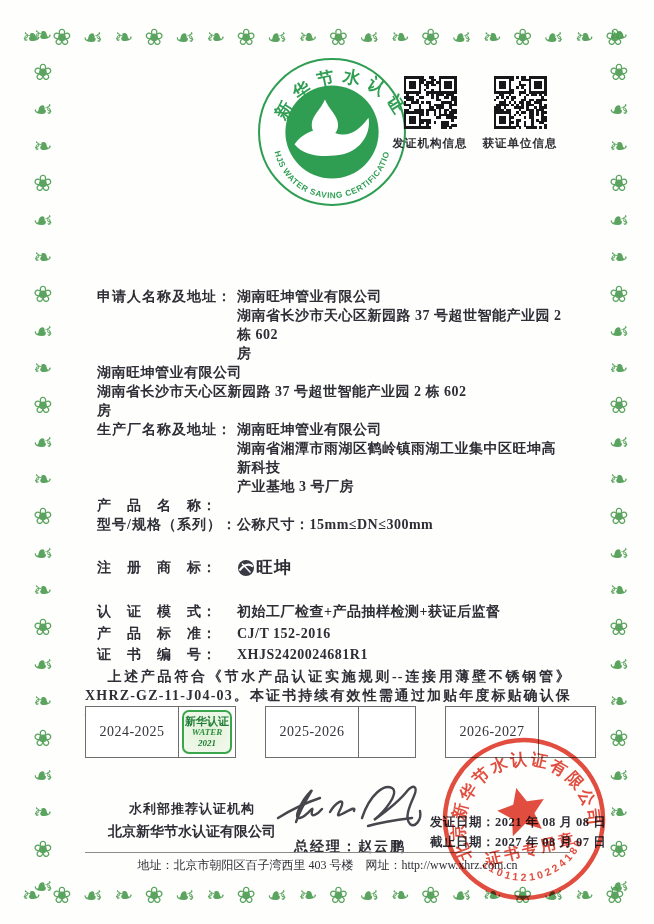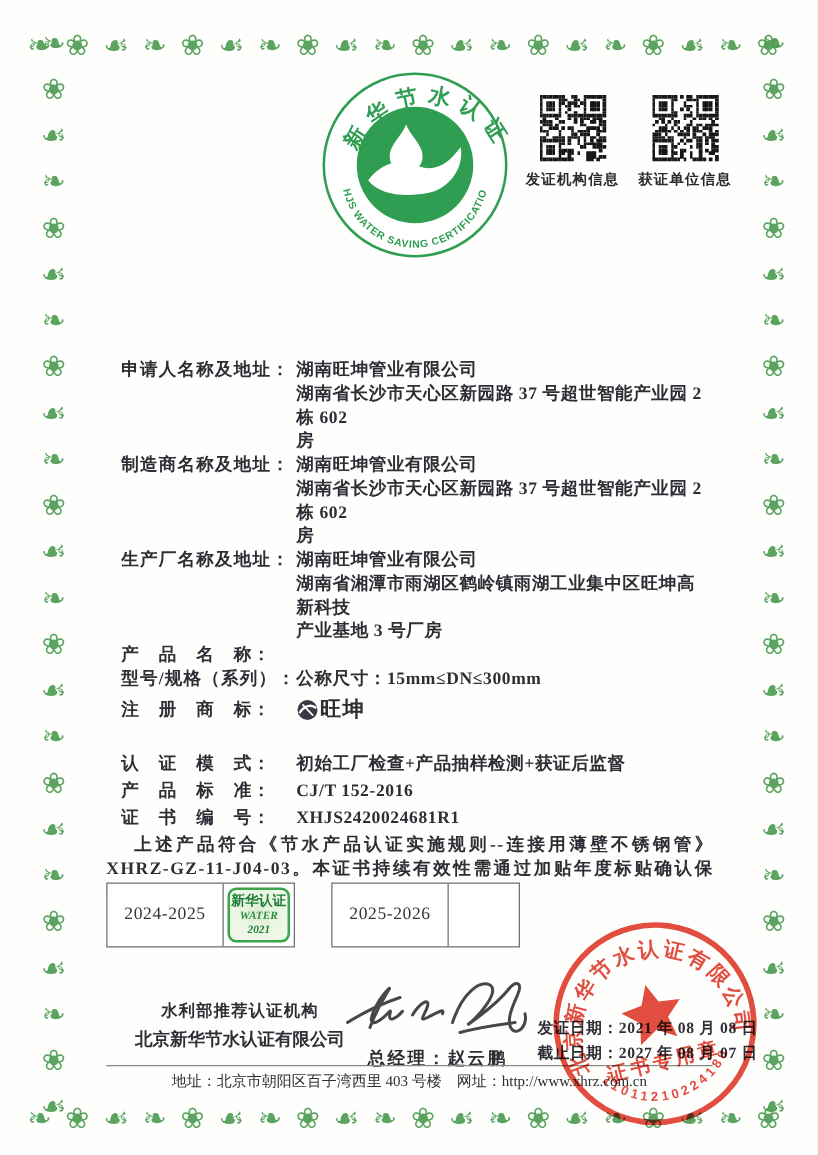--- a/index.html
+++ b/index.html
@@ -15,21 +15,21 @@
   .orn-h { left:22px; right:22px; height:34px; font-size:23px; letter-spacing:11px;
            line-height:34px; text-align:center; }
   .orn-top { top:20px; }
   .orn-bottom { bottom:12px; }
   .orn-v { top:22px; bottom:22px; width:34px; font-size:23px; letter-spacing:11px;
            writing-mode:vertical-rl; text-orientation:upright; text-align:center; }
   .orn-left { left:22px; }
   .orn-right { right:22px; }
   
   .badge { position:absolute; left:256px; top:56px; width:152px; height:152px; }
-  .qr-area { position:absolute; left:420px; top:76px; display:flex; gap:14px; }
+  .qr-area { position:absolute; left:392px; top:76px; display:flex; gap:14px; }
   .qr-item { width:76px; text-align:center; }
   .qr { width:53px; height:53px; margin:0 auto; position:relative; background:#fff; }
   .qr i { position:absolute; width:2.7px; height:2.7px; background:#17171a; }
   .qr-label { margin-top:7px; font-size:11.5px; font-weight:bold; letter-spacing:1px; color:#2b2b31; }
   .title { position:absolute; left:0; right:0; top:206px; text-align:center;
            font-family:"Liberation Sans","DejaVu Sans",sans-serif;
            font-size:35px; font-weight:bold; letter-spacing:11px; text-indent:11px; color:#1c1c22; }
   
   .fields { position:absolute; left:97px; top:287px; width:472px; font-size:14px; line-height:19px; }
   .frow { display:flex; }
@@ -603,21 +603,20 @@
 
 
   <div class="fields">
     <div class="frow">
       <div class="flabel">申请人名称及地址：</div>
       <div class="fvalue">湖南旺坤管业有限公司
 湖南省长沙市天心区新园路 37 号超世智能产业园 2 栋 602
 房</div>
     </div>
     <div class="frow">
-      <div class="flabel">制造商名称及地址：</div>
       <div class="fvalue">湖南旺坤管业有限公司
 湖南省长沙市天心区新园路 37 号超世智能产业园 2 栋 602
 房</div>
     </div>
     <div class="frow">
       <div class="flabel">生产厂名称及地址：</div>
       <div class="fvalue">湖南旺坤管业有限公司
 湖南省湘潭市雨湖区鹤岭镇雨湖工业集中区旺坤高新科技
 产业基地 3 号厂房</div>
     </div>
@@ -665,20 +664,24 @@
       <div class="ycell-sticker">
         <div class="sticker">
           <div class="s1">新华认证</div>
           <div class="s2">WATER</div>
           <div class="s3">2021</div>
         </div>
       </div>
     </div>
     <div class="ybox">
       <div class="ycell-year">2025-2026</div>
+      <div class="ycell-sticker"></div>
+    </div>
+    <div class="ybox">
+      <div class="ycell-year">2026-2027</div>
       <div class="ycell-sticker"></div>
     </div>
   </div>
 
   <div class="authority">
     <div class="a1">水利部推荐认证机构</div>
     <div class="a2">北京新华节水认证有限公司</div>
   </div>
 
   <svg class="signature" width="160" height="62" viewBox="0 0 160 62">

